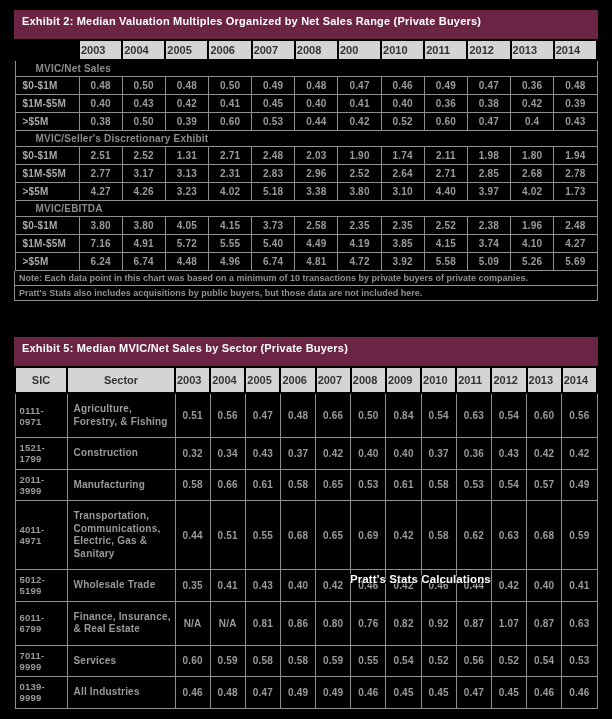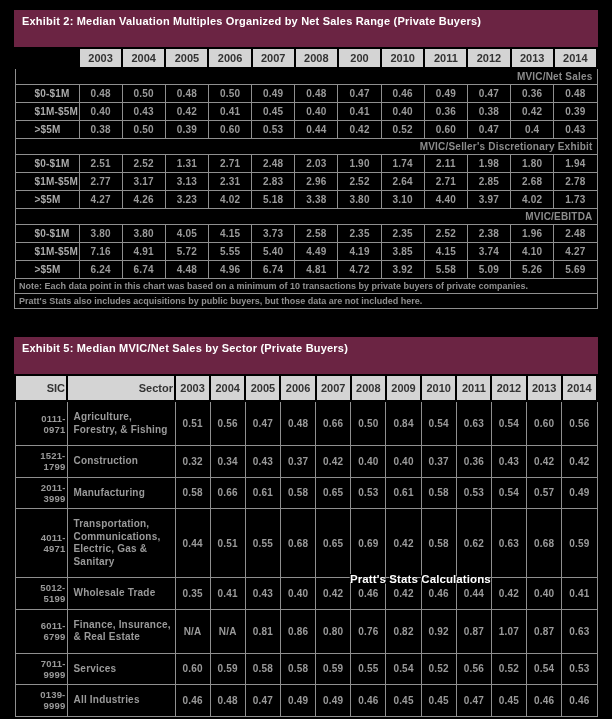--- a/index.html
+++ b/index.html
@@ -16,68 +16,68 @@
     width: 584px;
   }
   #exhibit2 { top: 10px; }
   #exhibit5 { top: 337px; }
 
   .title-bar {
     background: #6b2443;
     color: #ffffff;
     font-size: 11px;
     font-weight: bold;
-    padding: 5px 8px 20px 8px;
+    padding: 5px 8px 12px 8px;
     letter-spacing: 0.2px;
   }
 
   table {
     width: 100%;
     border-collapse: collapse;
     table-layout: fixed;
   }
   th {
     background: #d4d4d4;
     color: #333333;
     font-size: 11px;
     font-weight: bold;
-    text-align: center;
+    text-align: left;
     padding: 3px 1px;
     border: 2px solid #000000;
   }
   #exhibit5 th { padding: 6px 1px; }
   th.corner {
     background: #000000;
     border-color: #000000;
   }
-  th.left { text-align: right; padding-left: 6px; }
+  th.left { text-align: center; padding-left: 6px; }
 
   td {
     border: 1px solid #8f8f8f;
     color: #9a9a9a;
     font-size: 10px;
     font-weight: bold;
     text-align: center;
     padding: 3px 1px;
     letter-spacing: 0.2px;
   }
   td.rowlabel {
     text-align: left;
-    padding-left: 19px;
+    padding-left: 7px;
     color: #a9a9a9;
   }
   td.section {
-    text-align: right;
-    padding: 2px 4px;
+    text-align: left;
+    padding: 2px 20px;
     color: #8c8c8c;
     font-size: 10px;
   }
   td.sic {
-    text-align: right;
-    padding-left: 20px;
+    text-align: left;
+    padding-left: 4px;
     font-size: 9.5px;
   }
   td.sector {
     text-align: left;
     padding: 9px 3px 9px 6px;
     line-height: 1.25;
   }
   .note-line {
     border: 1px solid #8f8f8f;
     border-top: none;

